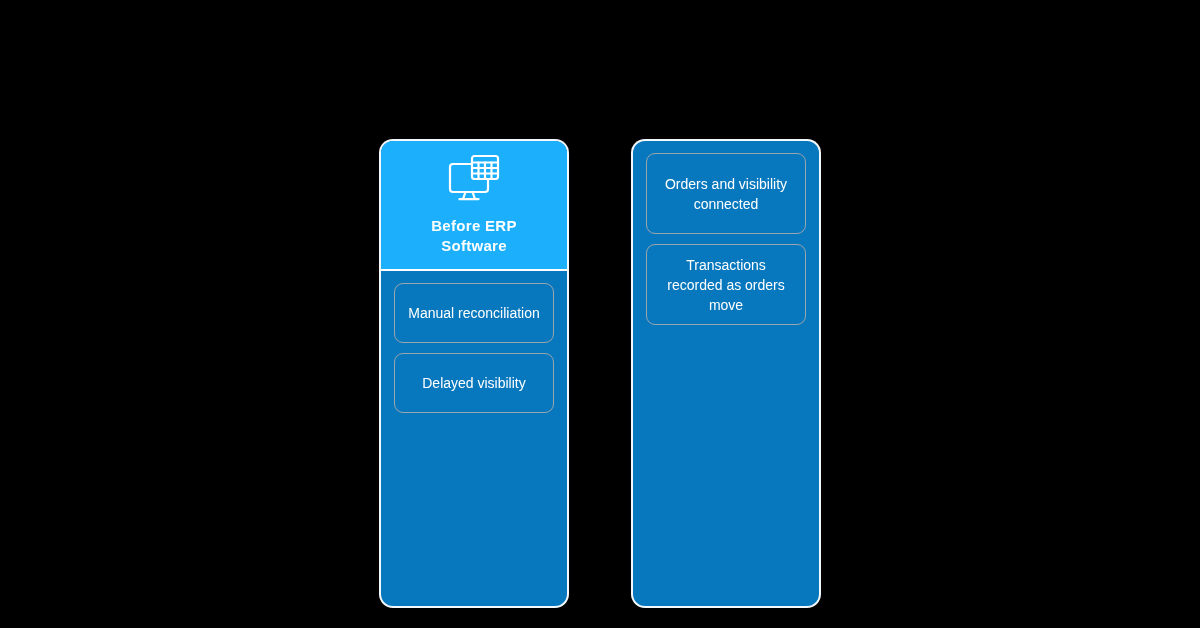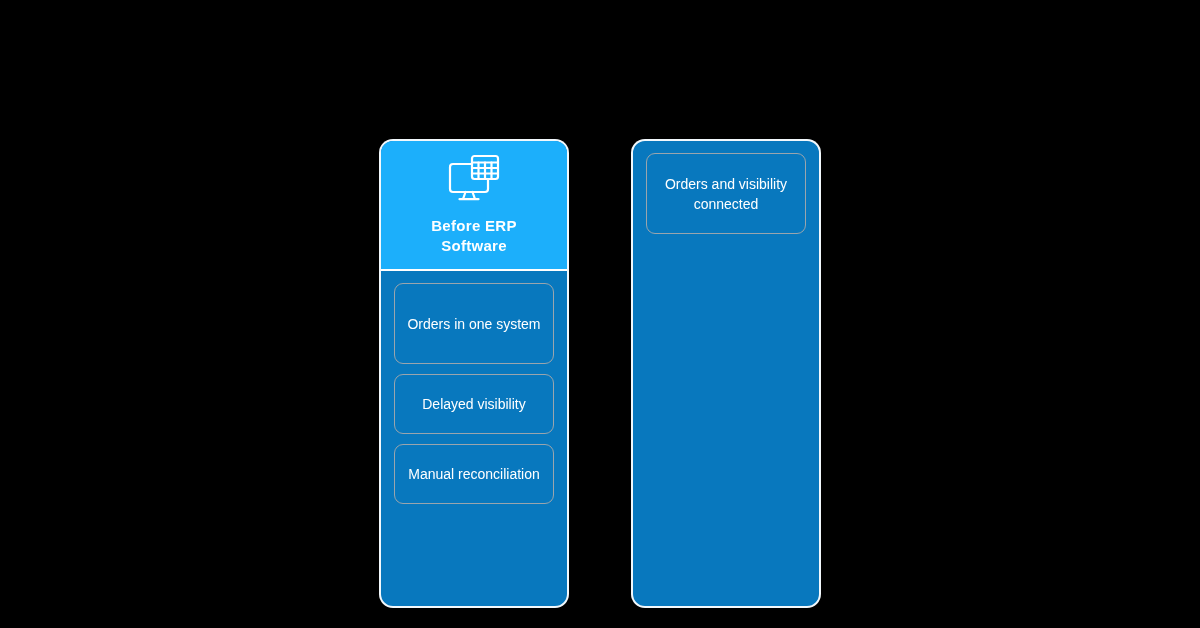--- a/index.html
+++ b/index.html
@@ -106,34 +106,34 @@
             <line x1="27" y1="15" x2="53" y2="15"></line>
             <line x1="27" y1="20.5" x2="53" y2="20.5"></line>
           </svg>
         </span>
         <h2 class="card-title">
           <span class="title-line">Before ERP</span>
           <span class="title-line">Software</span>
         </h2>
       </header>
       <div class="card-body">
-        <div class="feature-box h-tall">
-          <span>Orders in one system</span>
+        <div class="feature-box h-short">
+          <span>Manual reconciliation</span>
         </div>
         <div class="feature-box h-short">
           <span>Delayed visibility</span>
-        </div>
-        <div class="feature-box h-short">
-          <span>Manual reconciliation</span>
         </div>
       </div>
     </section>
 
     <section class="card">
       <div class="card-body">
         <div class="feature-box h-tall">
           <span>Orders and visibility connected</span>
         </div>
+        <div class="feature-box h-tall">
+          <span>Transactions recorded as orders move</span>
+        </div>
       </div>
     </section>
 
   </div>
 </div>
 
 </body></html>

